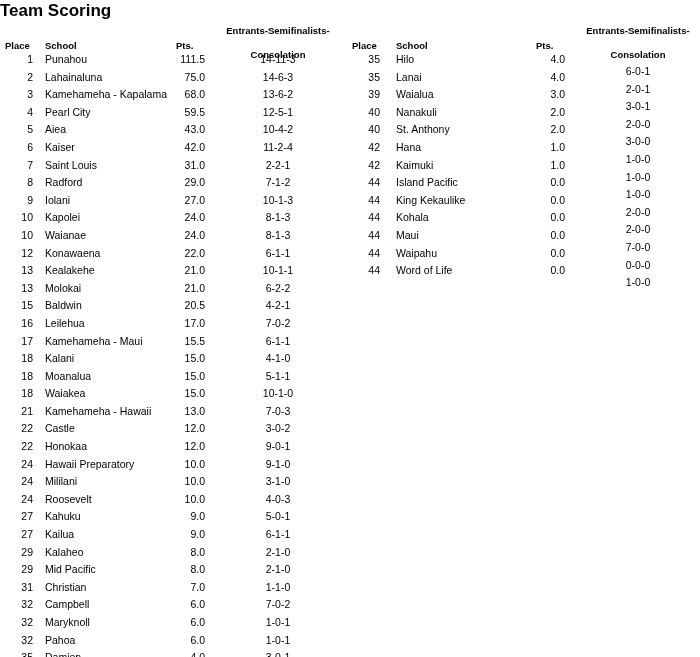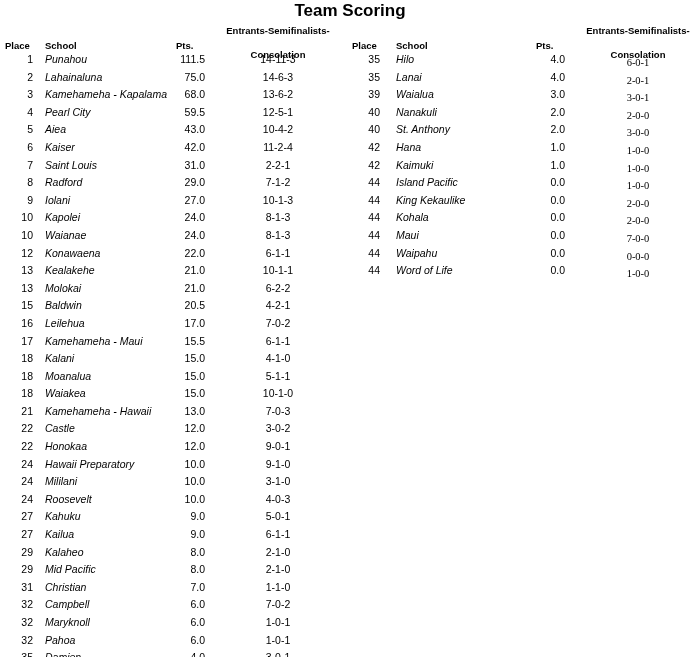--- a/index.html
+++ b/index.html
@@ -23,21 +23,20 @@
     top: 0;
     width: 700px;
     height: 657px;
   }
 
   .page-title {
     position: absolute;
     left: 0;
     top: 1px;
     width: 700px;
-    text-align: center;
     font-size: 17px;
     font-weight: bold;
     letter-spacing: 0px;
   }
 
   .table-block {
     position: absolute;
     top: 0;
     height: 657px;
   }
@@ -89,35 +88,35 @@
     position: relative;
     height: 17.6px;
   }
   .cell {
     position: absolute;
     font-size: 10.5px;
     white-space: nowrap;
     line-height: 12px;
   }
   .c-place  { text-align: right; }
-  .c-school { text-align: left; font-style: italic; }
+  .c-school { text-align: left; }
   .c-pts    { text-align: right; }
   .c-ent    { text-align: center; }
 
   
   .table-left  .c-place  { left: 0px;   width: 33px; }
   .table-left  .c-school { left: 45px;  width: 130px; }
   .table-left  .c-pts    { left: 160px; width: 45px; }
   .table-left  .c-ent    { left: 222px; width: 112px; }
 
   
   .table-right .c-place  { left: 2px;   width: 33px; }
   .table-right .c-school { left: 51px;  width: 135px; }
   .table-right .c-pts    { left: 175px; width: 45px; }
-  .table-right .c-ent    { left: 237px; width: 112px; top: 4px; font-family: Liberation Serif, serif; }
+  .table-right .c-ent    { left: 237px; width: 112px; top: 12px; }
 </style>
 </head>
 <body>
 
 <div id="page">
 
   <div class="page-title">Team Scoring</div>
 
   <div class="table-block table-left">
     <div class="thead">

